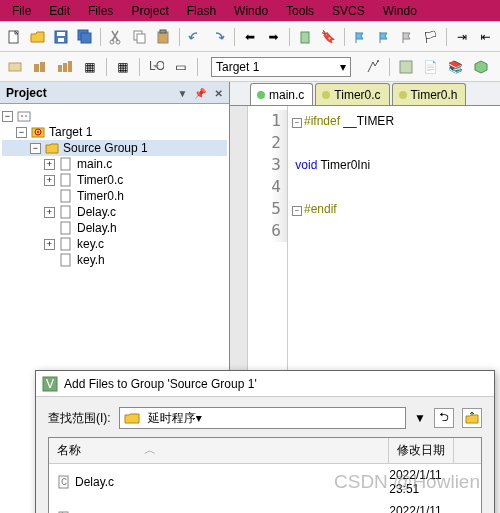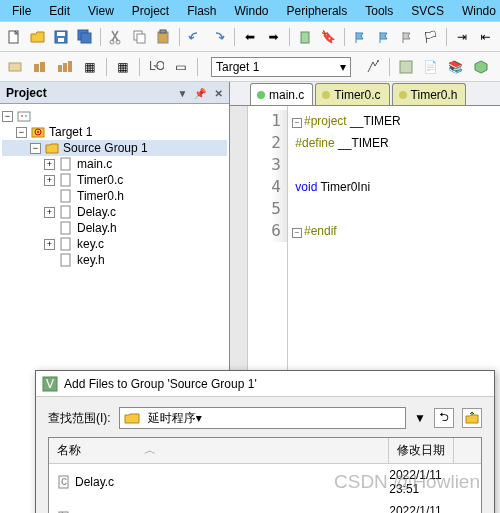--- a/index.html
+++ b/index.html
@@ -1,18 +1,18 @@
 <!DOCTYPE html>
 <html><head>
 <meta charset="utf-8">
 <style>
 * { margin: 0; padding: 0; box-sizing: border-box; font-family: "Segoe UI", Tahoma, sans-serif; font-size: 12px; }
 body { background: #f0f0f0; width: 500px; height: 513px; overflow: hidden; position: relative; }
 
-.menubar { background: #7dd3fc; height: 22px; padding: 2px 4px; border-bottom: 1px solid #d0d0d0; display: flex; gap: 2px; }
+.menubar { background: #be185d; height: 22px; padding: 2px 4px; border-bottom: 1px solid #d0d0d0; display: flex; gap: 2px; }
 .menubar span { padding: 2px 8px; cursor: pointer; }
 
 .toolbar { background: #f8f8f8; height: 30px; padding: 3px 4px; border-bottom: 1px solid #d0d0d0; display: flex; align-items: center; gap: 3px; }
 .tb-btn { width: 22px; height: 22px; display: flex; align-items: center; justify-content: center; border: 1px solid transparent; cursor: pointer; }
 .tb-sep { width: 1px; height: 18px; background: #c0c0c0; margin: 0 2px; }
 .target-combo { width: 140px; height: 20px; border: 1px solid #888; background: #fff; padding: 1px 4px; display: flex; align-items: center; justify-content: space-between; margin: 0 8px; }
 
 .main-area { display: flex; height: calc(100% - 82px); }
 
 .project-panel { width: 230px; background: #fff; border-right: 1px solid #888; display: flex; flex-direction: column; }
@@ -59,25 +59,24 @@
 .dlg-nav-btn { width:20px; height:20px; border:1px solid #999; background:#fff; display:flex; align-items:center; justify-content:center; cursor:pointer; }
 
 svg { display: block; }
 </style>
 </head>
 <body>
 
 <div class="menubar">
   <span>File</span>
   <span>Edit</span>
-  <span>View</span>
+  <span>Files</span>
   <span>Project</span>
   <span>Flash</span>
   <span>Windo</span>
-  <span>Peripherals</span>
   <span>Tools</span>
   <span>SVCS</span>
   <span>Windo</span>
 </div>
 
 <div class="toolbar">
   <div class="tb-btn">
       <svg width="16" height="16">
         <rect x="3" y="2" width="9" height="12" fill="#fff" stroke="#555"></rect>
         <path d="M9 2 L12 5 L9 5 Z" fill="#ddd" stroke="#555"></path>
@@ -356,22 +355,21 @@
       <div class="break-gutter"></div>
       <div class="gutter">
         <div>1</div>
         <div>2</div>
         <div>3</div>
         <div>4</div>
         <div>5</div>
         <div>6</div>
       </div>
       <div class="code">
-        <div><span class="fold">−</span><span class="pp">#project</span><span> __TIMER</span></div>
-        <div>&nbsp;<span class="pp">#define</span><span> __TIMER</span></div>
+        <div><span class="fold">−</span><span class="pp">#ifndef</span><span> __TIMER</span></div>
         <div>&nbsp;</div>
         <div>&nbsp;<span class="kw">void</span><span> Timer0Ini</span></div>
         <div>&nbsp;</div>
         <div><span class="fold">−</span><span class="pp">#endif</span></div>
       </div>
     </div>
   </div>
 </div>
 
 <div class="dialog">

